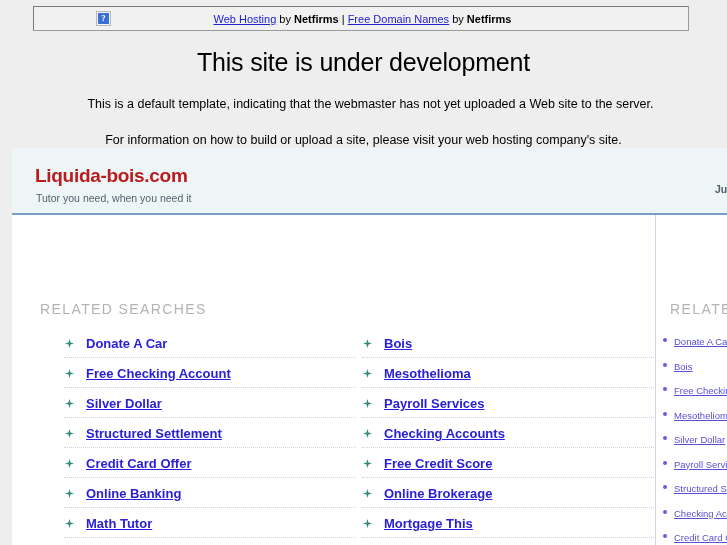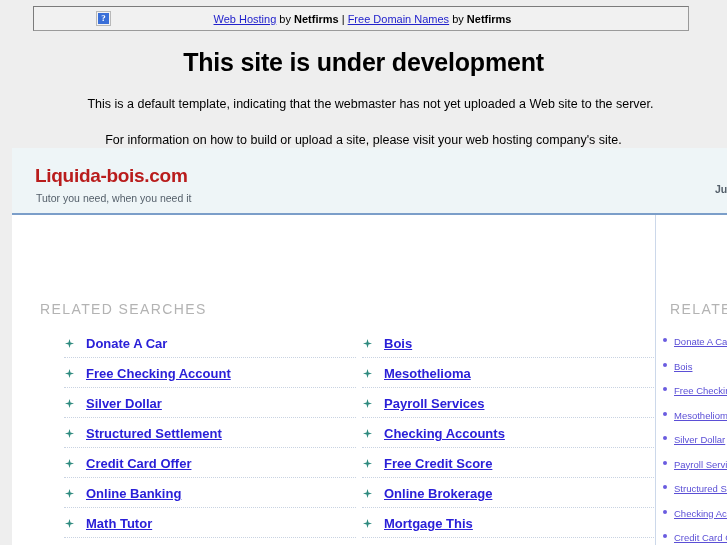--- a/index.html
+++ b/index.html
@@ -82,21 +82,21 @@
   }
 
   
   .dev-heading {
     position: absolute;
     left: 0;
     top: 48px;
     width: 727px;
     text-align: center;
     font-size: 25px;
-    font-weight: bold;
+    font-weight: normal;
     color: #000000;
     letter-spacing: -0.2px;
   }
   .dev-line1 {
     position: absolute;
     left: 0;
     top: 97px;
     width: 727px;
     text-align: center;
     font-size: 12.5px;

